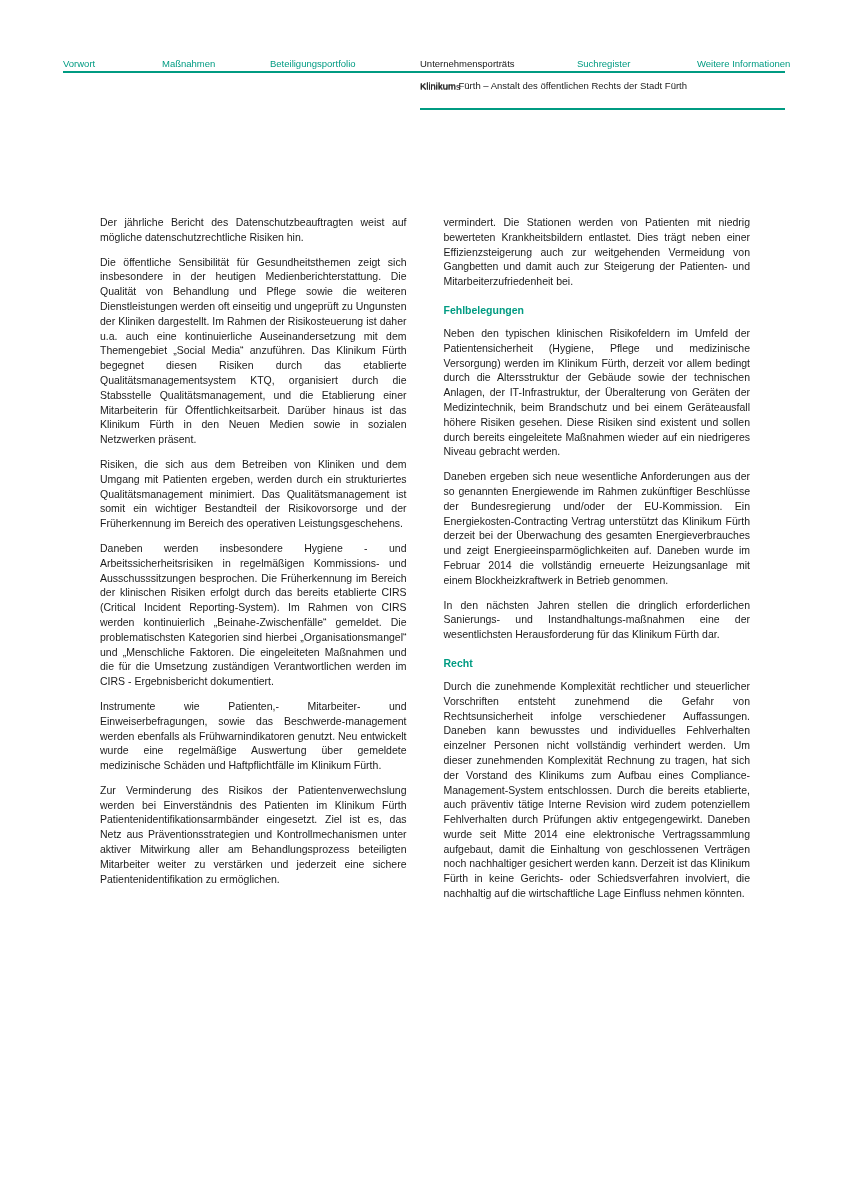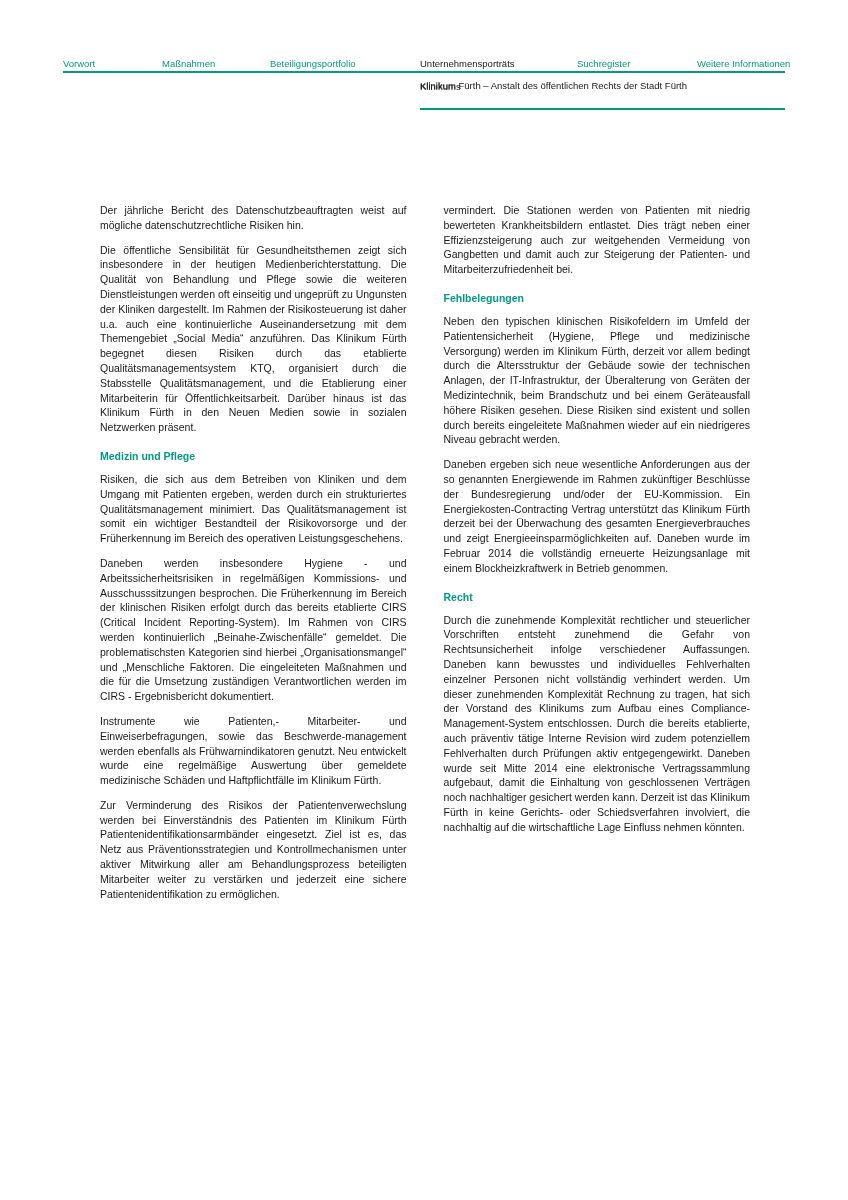--- a/index.html
+++ b/index.html
@@ -57,21 +57,21 @@
     text-align: justify;
     color: #1a1a1a;
   }
   .col h3 {
     margin: 14px 0 9px 0;
     font-size: 10.5px;
     line-height: 14px;
     font-weight: bold;
     color: #009B82;
   }
-  .col > :first-child { margin-top: 0; }
+  .col > :first-child { margin-top: 12px; }
   
   .page-number {
     position: absolute;
     top: 1116px;
     right: 58px;
     font-size: 13.5px;
     font-weight: bold;
     color: #009B82;
   }
 </style>
@@ -93,32 +93,32 @@
 
   <div class="subline cat">Klinikums</div>
   <div class="subline title">Klinikum Fürth – Anstalt des öffentlichen Rechts der Stadt Fürth</div>
   <div class="rule rule-half"></div>
 
   <div class="content">
 
     <div class="col">
       <p>Der jährliche Bericht des Datenschutzbeauftragten weist auf mögliche datenschutzrechtliche Risiken hin.</p>
       <p>Die öffentliche Sensibilität für Gesundheitsthemen zeigt sich insbesondere in der heutigen Medienberichterstattung. Die Qualität von Behandlung und Pflege sowie die weiteren Dienstleistungen werden oft einseitig und ungeprüft zu Ungunsten der Kliniken dargestellt. Im Rahmen der Risikosteuerung ist daher u.a. auch eine kontinuierliche Auseinandersetzung mit dem Themengebiet „Social Media“ anzuführen. Das Klinikum Fürth begegnet diesen Risiken durch das etablierte Qualitätsmanagementsystem KTQ, organisiert durch die Stabsstelle Qualitätsmanagement, und die Etablierung einer Mitarbeiterin für Öffentlichkeitsarbeit. Darüber hinaus ist das Klinikum Fürth in den Neuen Medien sowie in sozialen Netzwerken präsent.</p>
-      <h3>Medizin und Pflege</h3>
       <p>Risiken, die sich aus dem Betreiben von Kliniken und dem Umgang mit Patienten ergeben, werden durch ein strukturiertes Qualitätsmanagement minimiert. Das Qualitätsmanagement ist somit ein wichtiger Bestandteil der Risikovorsorge und der Früherkennung im Bereich des operativen Leistungsgeschehens.</p>
       <p>Daneben werden insbesondere Hygiene - und Arbeitssicherheitsrisiken in regelmäßigen Kommissions- und Ausschusssitzungen besprochen. Die Früherkennung im Bereich der klinischen Risiken erfolgt durch das bereits etablierte CIRS (Critical Incident Reporting-System). Im Rahmen von CIRS werden kontinuierlich „Beinahe-Zwischenfälle“ gemeldet. Die problematischsten Kategorien sind hierbei „Organisationsmangel“ und „Menschliche Faktoren. Die eingeleiteten Maßnahmen und die für die Umsetzung zuständigen Verantwortlichen werden im CIRS - Ergebnisbericht dokumentiert.</p>
       <p>Instrumente wie Patienten,- Mitarbeiter- und Einweiserbefragungen, sowie das Beschwerde-management werden ebenfalls als Frühwarnindikatoren genutzt. Neu entwickelt wurde eine regelmäßige Auswertung über gemeldete medizinische Schäden und Haftpflichtfälle im Klinikum Fürth.</p>
       <p>Zur Verminderung des Risikos der Patientenverwechslung werden bei Einverständnis des Patienten im Klinikum Fürth Patientenidentifikationsarmbänder eingesetzt. Ziel ist es, das Netz aus Präventionsstrategien und Kontrollmechanismen unter aktiver Mitwirkung aller am Behandlungsprozess beteiligten Mitarbeiter weiter zu verstärken und jederzeit eine sichere Patientenidentifikation zu ermöglichen.</p>
     </div>
 
     <div class="col">
       <p>vermindert. Die Stationen werden von Patienten mit niedrig bewerteten Krankheitsbildern entlastet. Dies trägt neben einer Effizienzsteigerung auch zur weitgehenden Vermeidung von Gangbetten und damit auch zur Steigerung der Patienten- und Mitarbeiterzufriedenheit bei.</p>
       <h3>Fehlbelegungen</h3>
       <p>Neben den typischen klinischen Risikofeldern im Umfeld der Patientensicherheit (Hygiene, Pflege und medizinische Versorgung) werden im Klinikum Fürth, derzeit vor allem bedingt durch die Altersstruktur der Gebäude sowie der technischen Anlagen, der IT-Infrastruktur, der Überalterung von Geräten der Medizintechnik, beim Brandschutz und bei einem Geräteausfall höhere Risiken gesehen. Diese Risiken sind existent und sollen durch bereits eingeleitete Maßnahmen wieder auf ein niedrigeres Niveau gebracht werden.</p>
       <p>Daneben ergeben sich neue wesentliche Anforderungen aus der so genannten Energiewende im Rahmen zukünftiger Beschlüsse der Bundesregierung und/oder der EU-Kommission. Ein Energiekosten-Contracting Vertrag unterstützt das Klinikum Fürth derzeit bei der Überwachung des gesamten Energieverbrauches und zeigt Energieeinsparmöglichkeiten auf. Daneben wurde im Februar 2014 die vollständig erneuerte Heizungsanlage mit einem Blockheizkraftwerk in Betrieb genommen.</p>
+      <p>In den nächsten Jahren stellen die dringlich erforderlichen Sanierungs- und Instandhaltungs-maßnahmen eine der wesentlichsten Herausforderung für das Klinikum Fürth dar.</p>
       <h3>Recht</h3>
       <p>Durch die zunehmende Komplexität rechtlicher und steuerlicher Vorschriften entsteht zunehmend die Gefahr von Rechtsunsicherheit infolge verschiedener Auffassungen. Daneben kann bewusstes und individuelles Fehlverhalten einzelner Personen nicht vollständig verhindert werden. Um dieser zunehmenden Komplexität Rechnung zu tragen, hat sich der Vorstand des Klinikums zum Aufbau eines Compliance-Management-System entschlossen. Durch die bereits etablierte, auch präventiv tätige Interne Revision wird zudem potenziellem Fehlverhalten durch Prüfungen aktiv entgegengewirkt. Daneben wurde seit Mitte 2014 eine elektronische Vertragssammlung aufgebaut, damit die Einhaltung von geschlossenen Verträgen noch nachhaltiger gesichert werden kann. Derzeit ist das Klinikum Fürth in keine Gerichts- oder Schiedsverfahren involviert, die nachhaltig auf die wirtschaftliche Lage Einfluss nehmen könnten.</p>
     </div>
 
   </div>
 
   <div class="page-number">385</div>
 
 </div>
 

